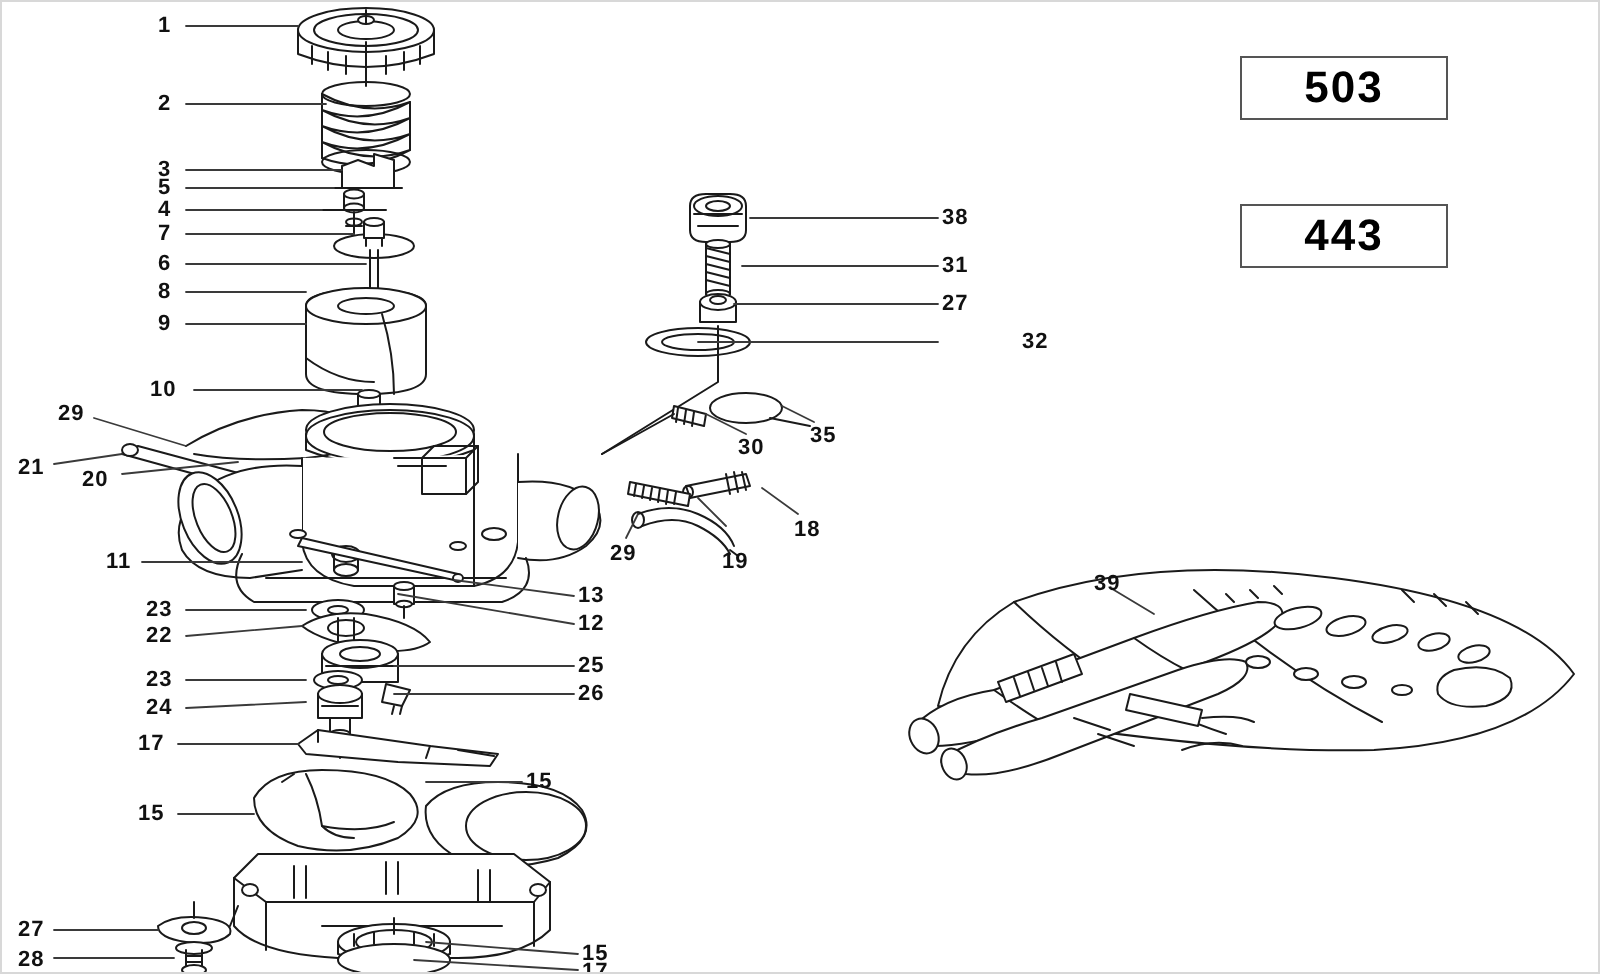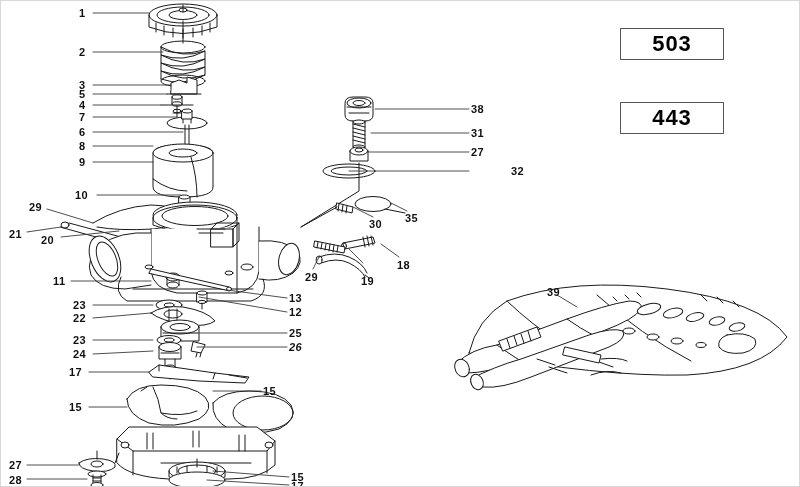--- a/index.html
+++ b/index.html
@@ -395,21 +395,21 @@
       <div class="callout" style="left: 72px; top: 312px;">22</div>
       <div class="callout" style="left: 72px; top: 334px;">23</div>
       <div class="callout" style="left: 72px; top: 348px;">24</div>
       <div class="callout" style="left: 68px; top: 366px;">17</div>
       <div class="callout" style="left: 68px; top: 401px;">15</div>
       <div class="callout" style="left: 8px; top: 459px;">27</div>
       <div class="callout" style="left: 8px; top: 474px;">28</div>
       <div class="callout" style="left: 288px; top: 292px;">13</div>
       <div class="callout" style="left: 288px; top: 306px;">12</div>
       <div class="callout" style="left: 288px; top: 327px;">25</div>
-      <div class="callout" style="left: 288px; top: 341px; font-style: italic;">26</div>
+      <div class="callout" style="left: 288px; top: 341px;">26</div>
       <div class="callout" style="left: 304px; top: 271px;">29</div>
       <div class="callout" style="left: 290px; top: 471px;">15</div>
       <div class="callout" style="left: 290px; top: 480px;">17</div>
       <div class="callout" style="left: 262px; top: 385px;">15</div>
       <div class="callout" style="left: 470px; top: 103px;">38</div>
       <div class="callout" style="left: 470px; top: 127px;">31</div>
       <div class="callout" style="left: 470px; top: 146px;">27</div>
       <div class="callout" style="left: 470px; top: 165px; margin-left: 40px;">32</div>
       <div class="callout" style="left: 368px; top: 218px;">30</div>
       <div class="callout" style="left: 404px; top: 212px;">35</div>

